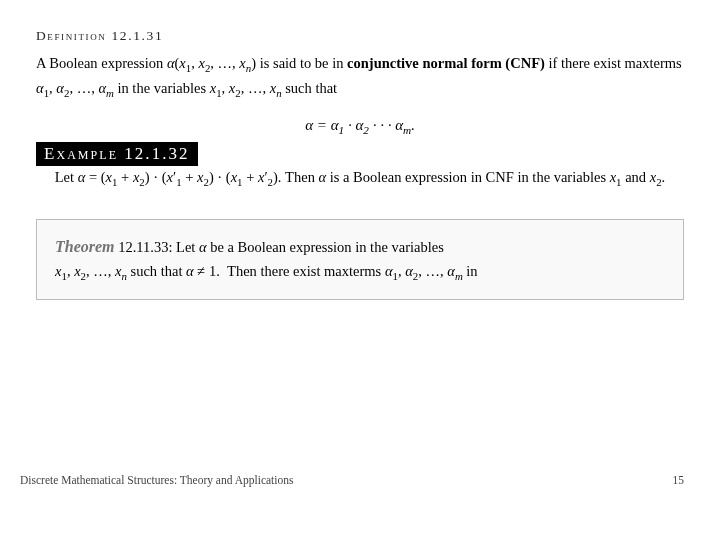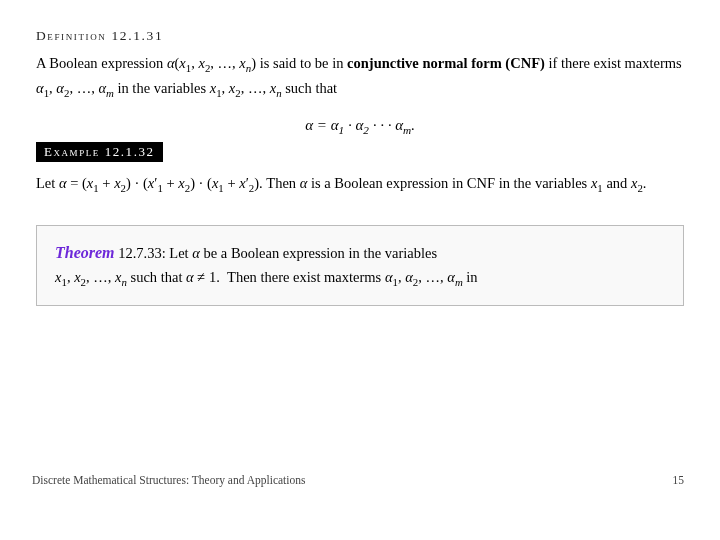--- a/index.html
+++ b/index.html
@@ -45,57 +45,57 @@
       margin: 12px 0 4px 0;
       font-style: italic;
     }
 
     
     .example-title-box {
       display: inline-block;
       background: #000;
       color: #fff;
       font-family: "Palatino Linotype", Palatino, serif;
-      font-size: 13px;
+      font-size: 17px;
       letter-spacing: 0.12em;
       font-variant: small-caps;
       font-weight: normal;
       padding: 2px 8px;
-      margin-bottom: 10px;
     }
 
     .example-body {
       font-size: 14.5px;
       line-height: 1.55;
       margin-bottom: 8px;
+      text-align: center;
     }
 
     
     .theorem-box {
       border: 1px solid #bbb;
       background: #f9f9f9;
       padding: 14px 18px 14px 18px;
       margin-top: 28px;
       font-size: 14.5px;
       line-height: 1.6;
     }
 
     .theorem-word {
       font-family: "Palatino Linotype", Palatino, serif;
       font-size: 16px;
       font-weight: bold;
       font-style: italic;
-      color: #6d28d9;
+      color: #737373;
     }
 
     
     .footer {
       position: absolute;
       bottom: 14px;
-      left: 32px;
+      left: 20px;
       right: 36px;
       display: flex;
       justify-content: space-between;
       align-items: center;
       font-size: 11.5px;
       color: #444;
     }
     sub { font-size: 0.75em; vertical-align: sub; }
 
     .math {
@@ -127,21 +127,21 @@
       </span>
     </div>
     <div class="example-body">
       Let <span class="math">α</span> = (<span class="math">x</span><sub>1</sub> + <span class="math">x</span><sub>2</sub>) · (<span class="math">x</span>′<sub>1</sub> + <span class="math">x</span><sub>2</sub>) · (<span class="math">x</span><sub>1</sub> + <span class="math">x</span>′<sub>2</sub>). Then <span class="math">α</span> is a Boolean expression in CNF in
       the variables <span class="math">x</span><sub>1</sub> and <span class="math">x</span><sub>2</sub>.
     </div>
   </div>
 
   <div class="theorem-box">
     <span class="theorem-word">Theorem</span>
-    <span>12.7.33:</span>
+    <span>12.11.33:</span>
     <span>
       Let <span class="math">α</span> be a Boolean expression in the variables
     </span>
     <br>
     <span>
       <span class="math">x</span><sub>1</sub>, <span class="math">x</span><sub>2</sub>, …, <span class="math">x<sub>n</sub></span> such that <span class="math">α</span> ≠ 1.&nbsp; Then there exist maxterms <span class="math">α</span><sub>1</sub>, <span class="math">α</span><sub>2</sub>, …, <span class="math">α<sub>m</sub></span> in
     </span>
     <br>
   </div>
 

